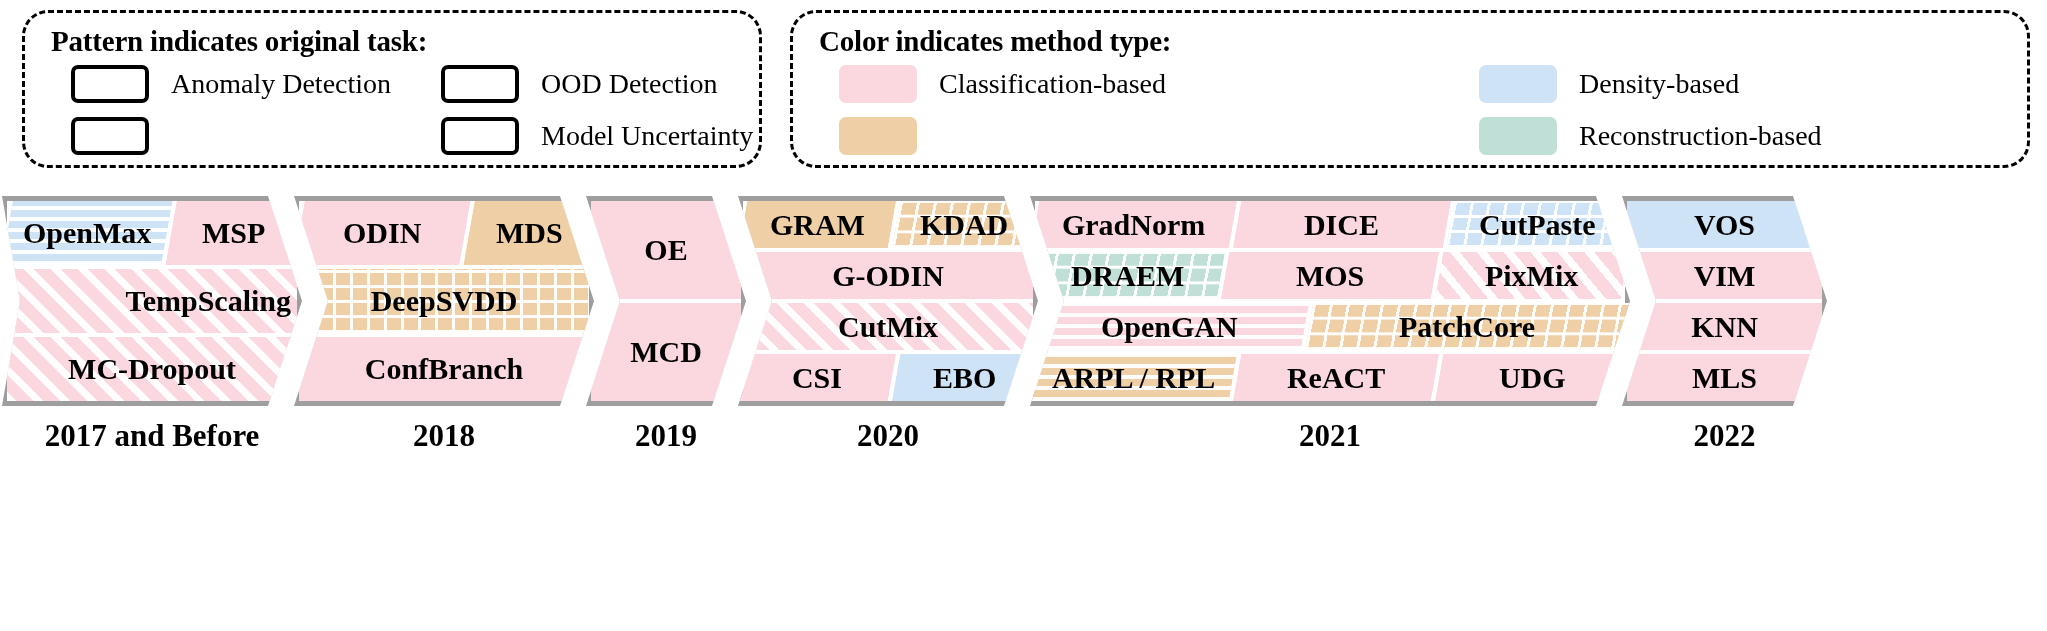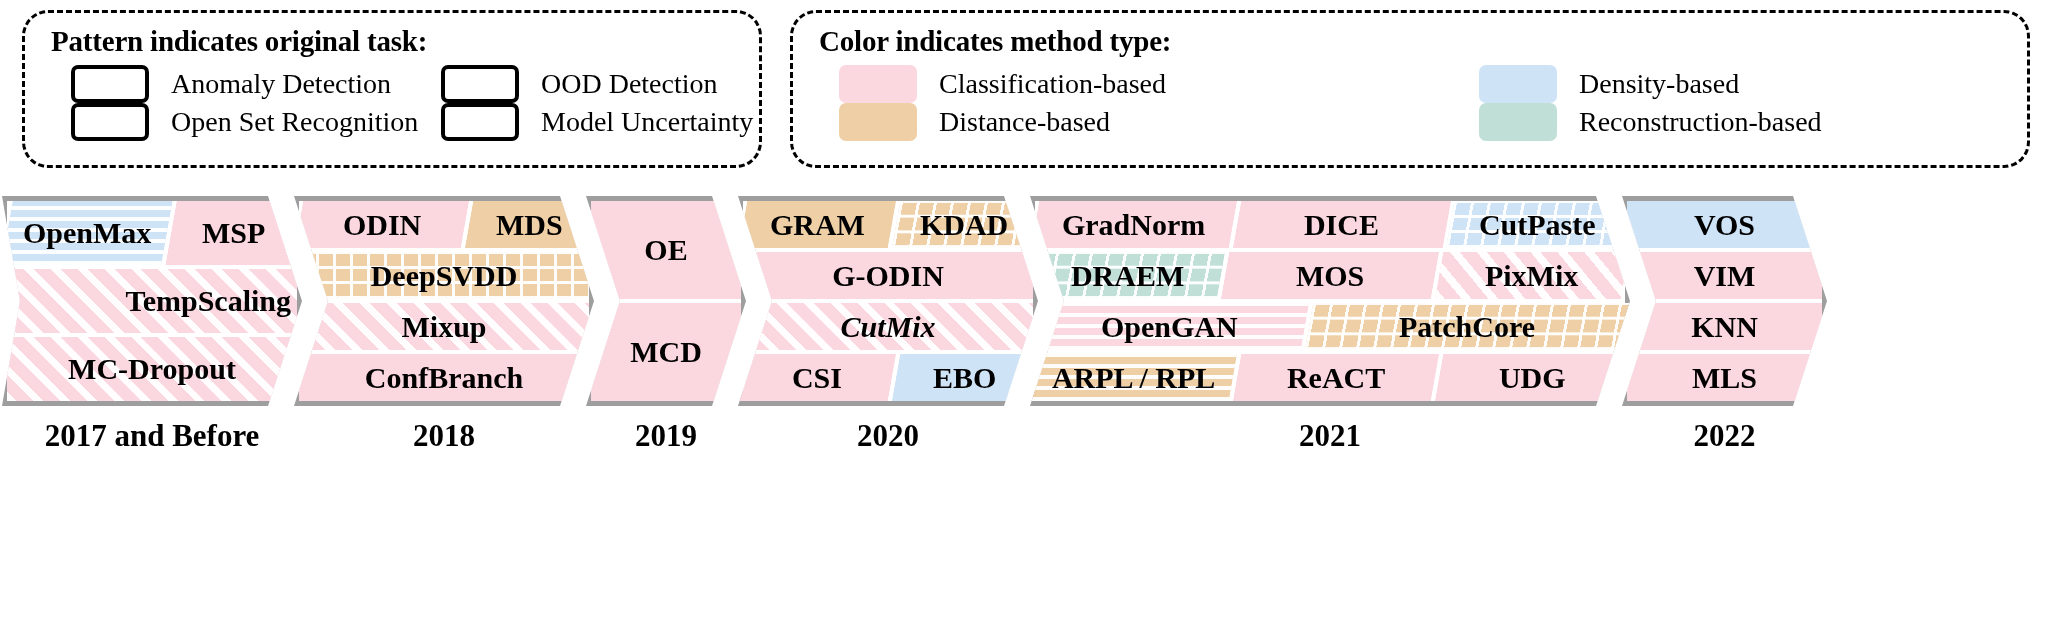--- a/index.html
+++ b/index.html
@@ -31,21 +31,21 @@
     color:#000;
     position:absolute;
     left:26px; top:12px;
     letter-spacing:-0.2px;
   }
   .legend-items{
     position:absolute;
     left:46px; top:52px; right:16px;
     display:grid;
     grid-template-columns:auto auto;
-    row-gap:0;
+    row-gap:14px;
   }
   #legend-pattern .legend-items{grid-template-columns:370px auto;}
   #legend-color   .legend-items{grid-template-columns:640px auto;}
 
   .legend-item{
     display:flex;align-items:center;
   }
   .swatch{
     width:78px;height:38px;
     box-sizing:border-box;
@@ -181,21 +181,20 @@
         <span class="legend-label">Anomaly Detection</span>
       </div>
 
       <div class="legend-item">
         <span class="swatch pat pat-plain"></span>
         <span class="legend-label">OOD Detection</span>
       </div>
 
       <div class="legend-item">
         <span class="swatch pat pat-hlines"></span>
-        <span class="legend-label">Open Set Recognition</span>
       </div>
 
       <div class="legend-item">
         <span class="swatch pat pat-diag"></span>
         <span class="legend-label">Model Uncertainty</span>
       </div>
     </div>
   </div>
 
   <div class="legend-box" id="legend-color">
@@ -207,21 +206,20 @@
         <span class="legend-label">Classification-based</span>
       </div>
 
       <div class="legend-item">
         <span class="swatch col" style="background: rgb(207, 227, 247);"></span>
         <span class="legend-label">Density-based</span>
       </div>
 
       <div class="legend-item">
         <span class="swatch col" style="background: rgb(238, 207, 166);"></span>
-        <span class="legend-label">Distance-based</span>
       </div>
 
       <div class="legend-item">
         <span class="swatch col" style="background: rgb(191, 223, 215);"></span>
         <span class="legend-label">Reconstruction-based</span>
       </div>
     </div>
   </div>
 </div>
 
@@ -257,25 +255,20 @@
             <div class="cell c-cls p-ood skew" title="ODIN — classification-based / ood-detection" style="flex: 58 1 0px;">
               <span class="lbl">ODIN</span>
             </div>
             <div class="cell c-dis p-ood skew" title="MDS — distance-based / ood-detection" style="flex: 42 1 0px;">
               <span class="lbl">MDS</span>
             </div>
           </div>
           <div class="row">
             <div class="cell c-dis p-ad" title="DeepSVDD — distance-based / anomaly-detection" style="flex: 100 1 0px;">
               <span class="lbl">DeepSVDD</span>
-            </div>
-          </div>
-          <div class="row">
-            <div class="cell c-cls p-mu" title="Mixup — classification-based / model-uncertainty" style="flex: 100 1 0px;">
-              <span class="lbl">Mixup</span>
             </div>
           </div>
           <div class="row">
             <div class="cell c-cls p-ood" title="ConfBranch — classification-based / ood-detection" style="flex: 100 1 0px;">
               <span class="lbl">ConfBranch</span>
             </div>
           </div>
         </div>
       </div>
     </div>
@@ -305,21 +298,21 @@
             <div class="cell c-dis p-ad skew" title="KDAD — distance-based / anomaly-detection" style="flex: 48 1 0px;">
               <span class="lbl">KDAD</span>
             </div>
           </div>
           <div class="row">
             <div class="cell c-cls p-ood" title="G-ODIN — classification-based / ood-detection" style="flex: 100 1 0px;">
               <span class="lbl">G-ODIN</span>
             </div>
           </div>
           <div class="row">
-            <div class="cell c-cls p-mu" title="CutMix — classification-based / model-uncertainty" style="flex: 100 1 0px; font-style: italic;">
+            <div class="cell c-cls p-mu" title="CutMix — classification-based / model-uncertainty" style="flex: 100 1 0px;">
               <span class="lbl">CutMix</span>
             </div>
           </div>
           <div class="row">
             <div class="cell c-cls p-ood skew" title="CSI — classification-based / ood-detection" style="flex: 52 1 0px;">
               <span class="lbl">CSI</span>
             </div>
             <div class="cell c-den p-ood skew" title="EBO — density-based / ood-detection" style="flex: 48 1 0px;">
               <span class="lbl">EBO</span>
             </div>

